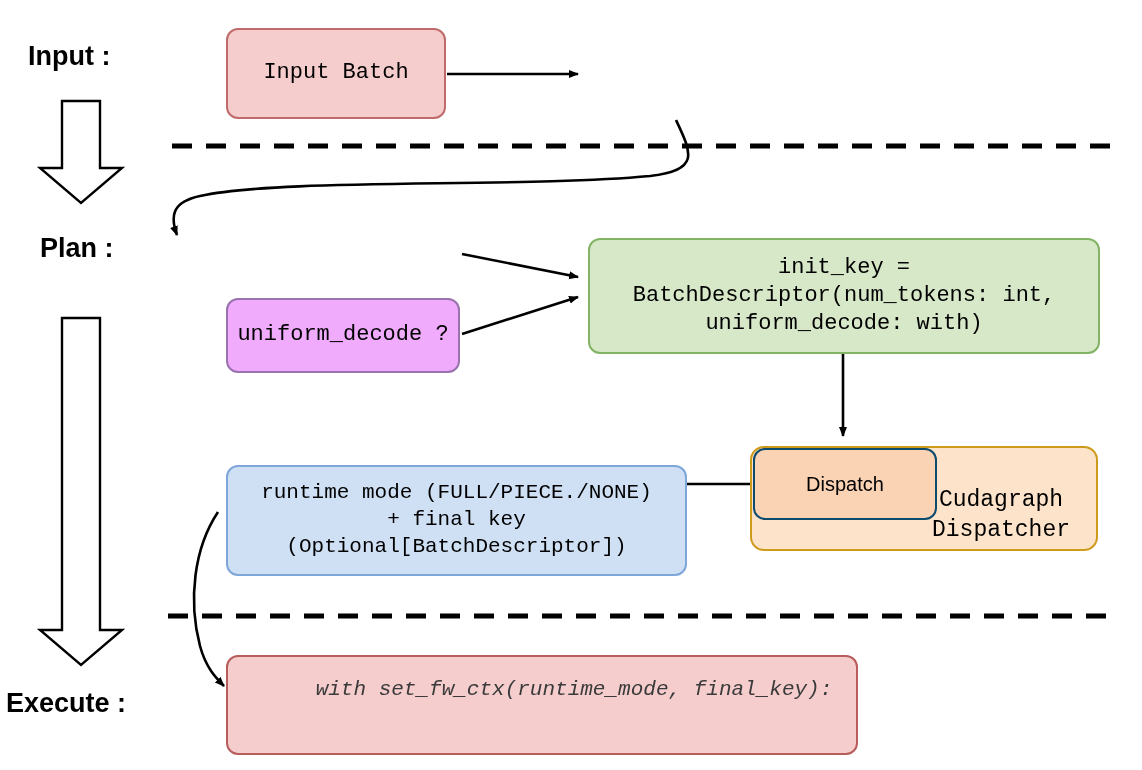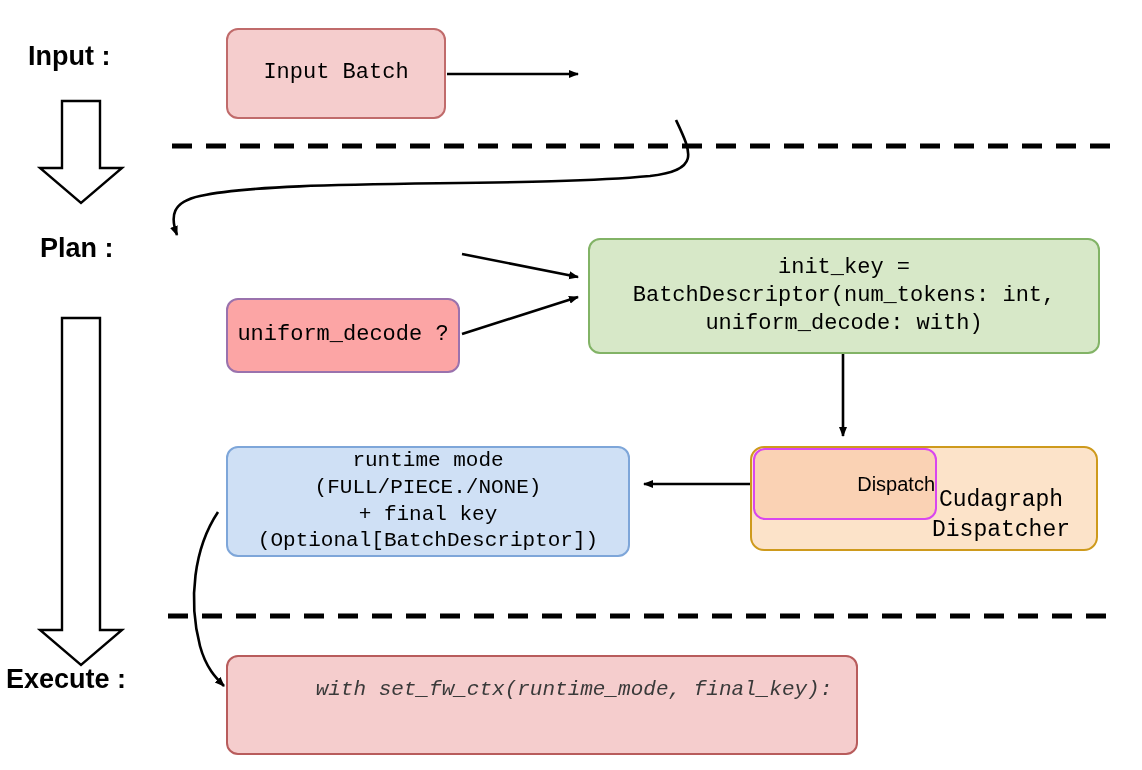--- a/index.html
+++ b/index.html
@@ -9,58 +9,58 @@
   }
   #canvas{position:absolute;left:0;top:0;width:1142px;height:770px;}
   svg.layer{position:absolute;left:0;top:0;width:1142px;height:770px;pointer-events:none;}
 
   .stage-label{
     position:absolute;font-weight:bold;font-size:27px;color:#000;
     font-family:"Liberation Sans",sans-serif;white-space:nowrap;
   }
   #label-input{left:28px;top:41px;}
   #label-plan{left:40px;top:233px;}
-  #label-execute{left:6px;top:664px;}
+  #label-execute{left:6px;top:688px;}
 
   .node{
     position:absolute;box-sizing:border-box;
     display:flex;align-items:center;justify-content:flex-start;
     text-align:center;border-radius:12px;border-width:2px;border-style:solid;
     font-size:22px;color:#000;line-height:1.28;
     font-family:Liberation Mono, monospace;
   }
   .node .txt{display:block;width:100%;padding:0 8px;}
 
   #node-input-batch{left:226px;top:28px;width:220px;height:91px;
     background:#f5cdcd;border-color:#c06b6b;}
   #node-preprocess{left:586px;top:28px;width:222px;height:91px;
     background:#fdeab6;border-color:#d2a93c;}
 
   #node-cg-padding{left:226px;top:211px;width:234px;height:71px;
     background:#e0cee9;border-color:#9a72ad;}
   #node-uniform-decode{left:226px;top:298px;width:234px;height:75px;
-    background:#fca5a5;border-color:#9a72ad;}
+    background:#f0abfc;border-color:#9a72ad;}
 
   #node-init-key{left:588px;top:223px;width:512px;height:116px;
     background:#d7e8c8;border-color:#82b366;font-size:22px;margin-top:15px;}
 
-  #node-runtime-mode{left:226px;top:446px;width:404px;height:111px;
+  #node-runtime-mode{left:226px;top:465px;width:461px;height:111px;
     background:#cfe0f5;border-color:#7ea6d9;font-size:21px;}
 
   #node-cudagraph-dispatcher{left:750px;top:446px;width:348px;height:105px;
     background:#fce3c9;border-color:#ce9a1c;border-radius:14px;
     display:block;}
   #cudagraph-label{
     position:absolute;right:10px;top:18px;width:170px;text-align:center;
     font-size:23px;line-height:1.3;color:#000;margin-top:20px;
   }
   #node-dispatch{
     position:absolute;left:753px;top:448px;width:184px;height:72px;
-    background:#fad2b4;border:2px solid #d946ef;border-radius:12px;
-    display:flex;align-items:center;justify-content:flex-end;
+    background:#fad2b4;border:2px solid #0c4a6e;border-radius:12px;
+    display:flex;align-items:center;justify-content:center;
     font-size:20px;color:#000;box-sizing:border-box;
   }
 
   #node-execute-code{
     left:226px;top:655px;width:632px;height:100px;
     background:#f5cdcd;border-color:#b85c5c;
     font-family:"Liberation Mono",monospace;font-size:21px;
     display:flex;align-items:center;justify-content:flex-start;font-style:italic;
   }
   #node-execute-code .txt{

